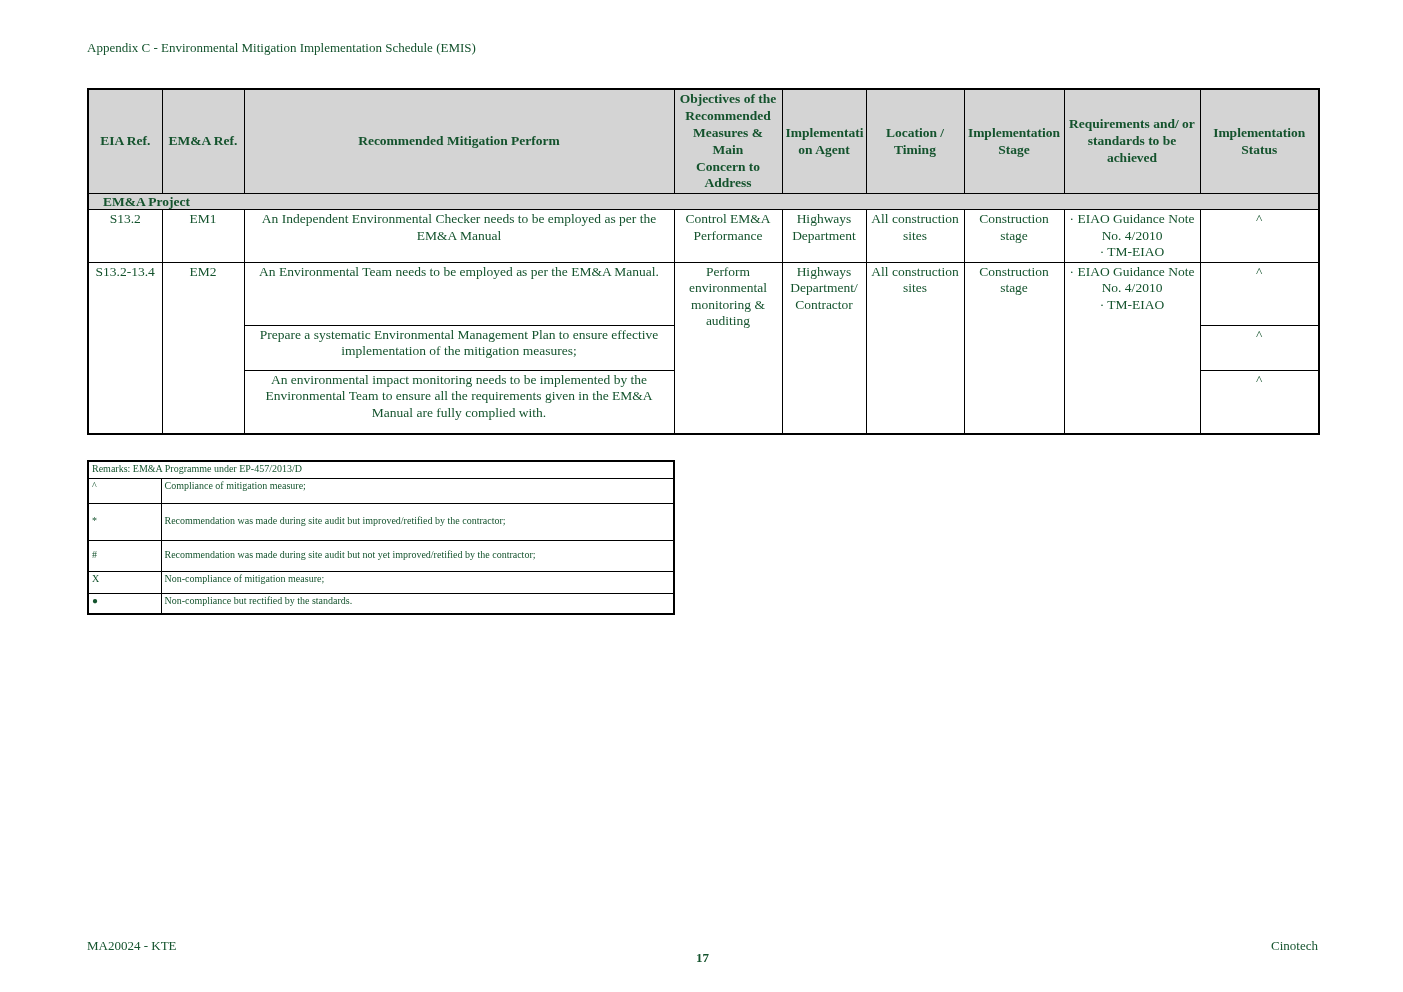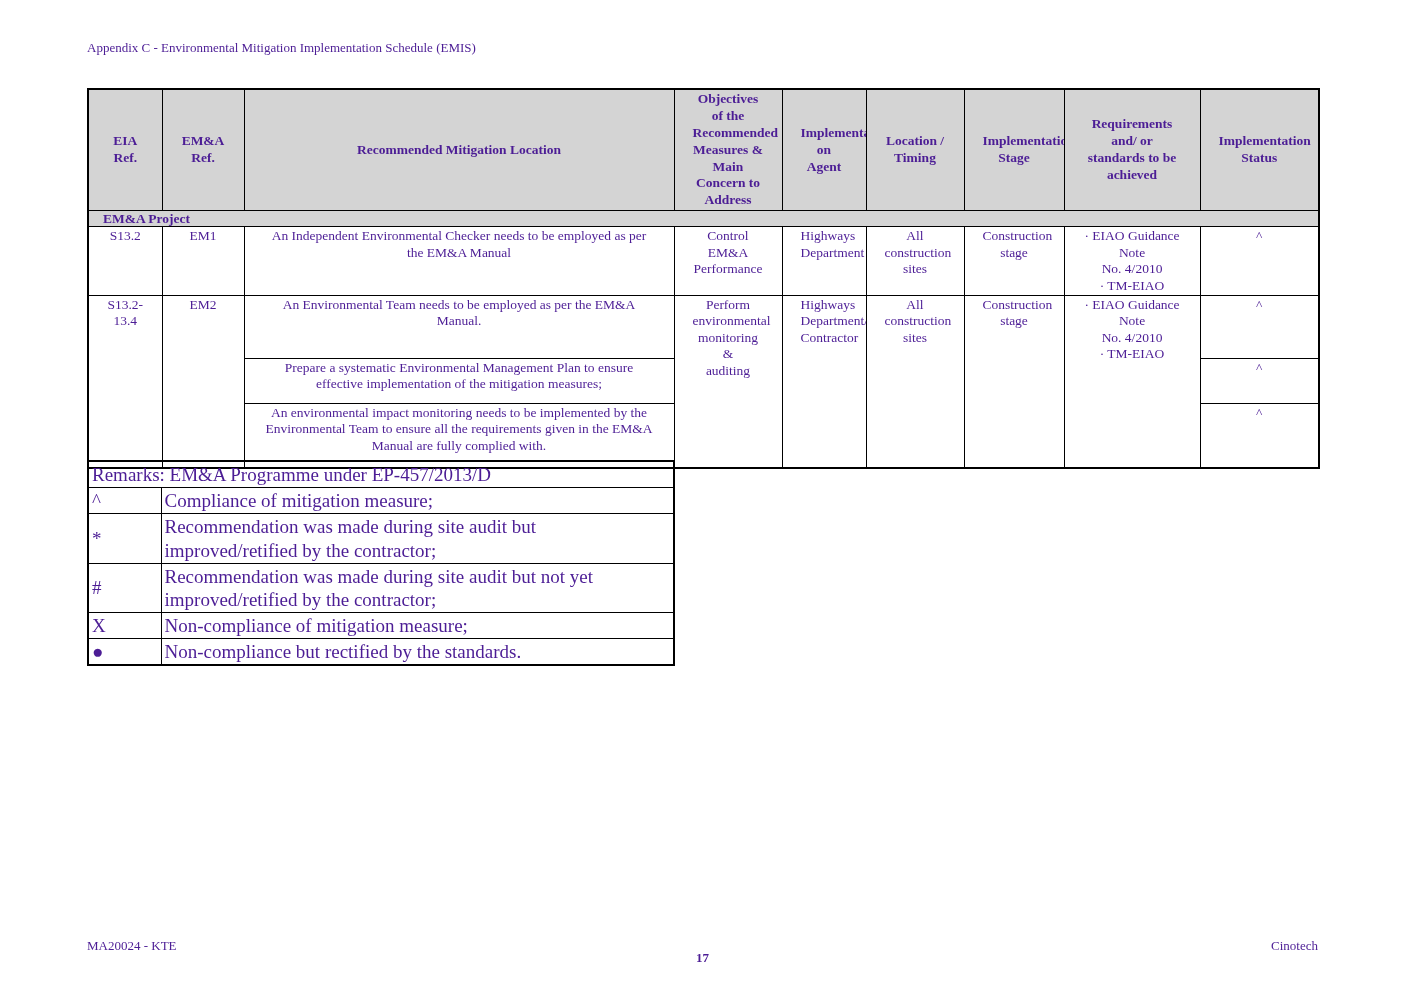--- a/index.html
+++ b/index.html
@@ -6,21 +6,21 @@
     margin: 0;
     padding: 0;
     background: #ffffff;
   }
   .page {
     position: relative;
     width: 1403px;
     height: 992px;
     background: #ffffff;
     font-family: "Liberation Serif", "DejaVu Serif", serif;
-    color: #4c1d95;
+    color: #14532d;
     overflow: hidden;
   }
   .page-title {
     position: absolute;
     left: 87px;
     top: 40px;
     font-size: 13px;
   }
 
   
@@ -31,21 +31,21 @@
     width: 1231px;
     border-collapse: collapse;
     table-layout: fixed;
     border: 2px solid #000;
   }
   table.main-table th,
   table.main-table td {
     border: 1px solid #000;
     font-size: 13.5px;
     line-height: 1.22;
-    padding: 1px 18px;
+    padding: 1px 3px;
     white-space: pre-line;
     overflow: hidden;
     vertical-align: top;
   }
   table.main-table th {
     background: #d4d4d4;
     font-weight: bold;
     text-align: center;
     vertical-align: middle;
     line-height: 1.25;
@@ -72,21 +72,21 @@
     position: absolute;
     left: 87px;
     top: 460px;
     width: 586px;
     border-collapse: collapse;
     table-layout: fixed;
     border: 2px solid #000;
   }
   table.remarks-table td {
     border: 1px solid #000;
-    font-size: 19px;
+    font-size: 10px;
     line-height: 1.22;
     padding: 1px 3px;
     white-space: pre-line;
     vertical-align: top;
     overflow: hidden;
   }
   tr.rem-head   { height: 17px; }
   tr.rem-caret  { height: 25px; }
   tr.rem-na     { height: 40px; }
   tr.rem-star   { height: 37px; }
@@ -124,21 +124,21 @@
       <col style="width:84px">
       <col style="width:98px">
       <col style="width:100px">
       <col style="width:136px">
       <col style="width:119px">
     </colgroup>
     <tbody>
       <tr class="head-row">
         <th>EIA Ref.</th>
         <th>EM&amp;A Ref.</th>
-        <th>Recommended Mitigation Location</th>
+        <th>Recommended Mitigation Perform</th>
         <th>Objectives of the
 Recommended
 Measures &amp; Main
 Concern to
 Address</th>
         <th>Implementati
 on Agent</th>
         <th>Location /
 Timing</th>
         <th>Implementation

